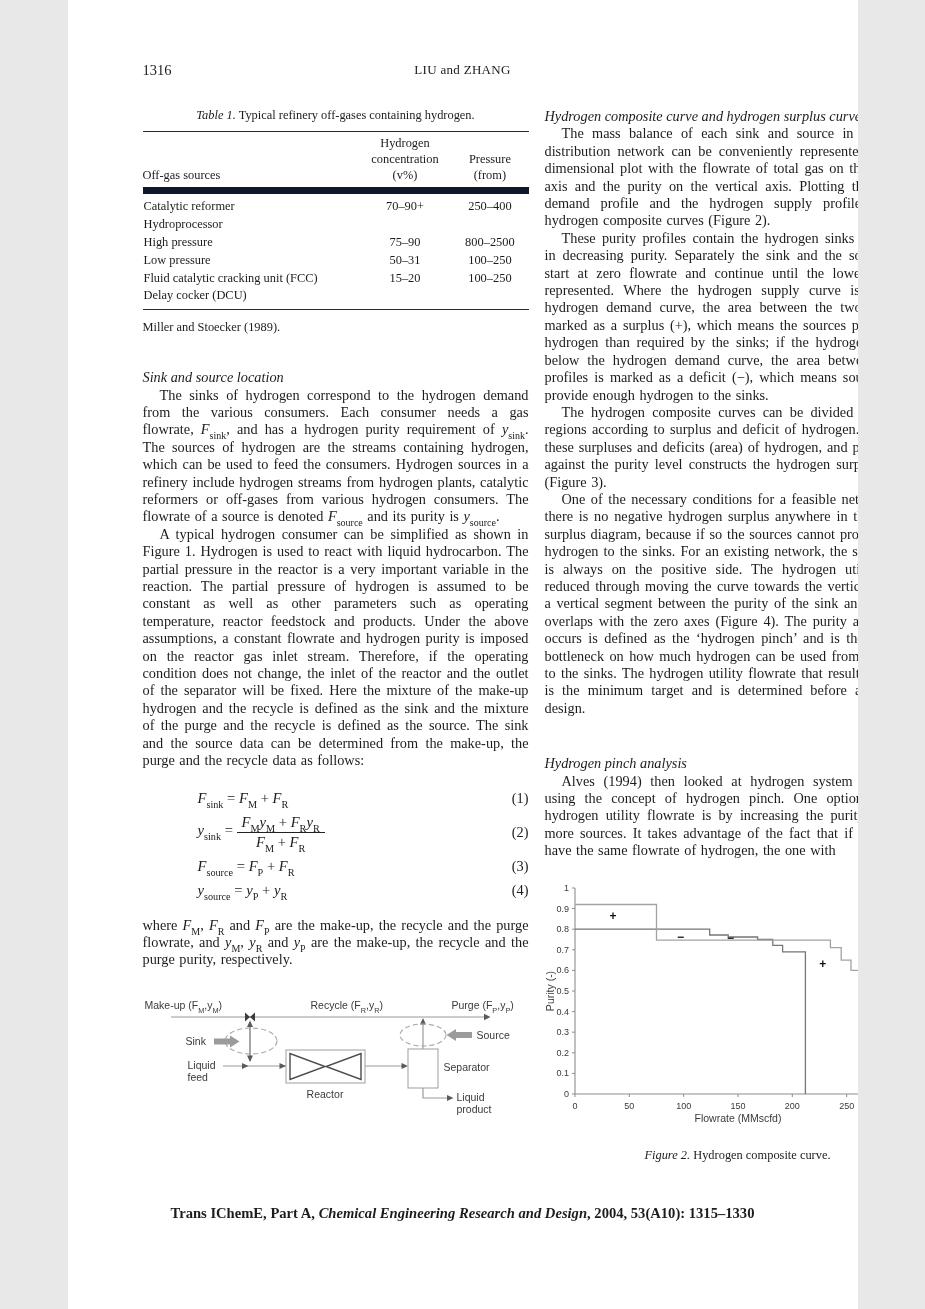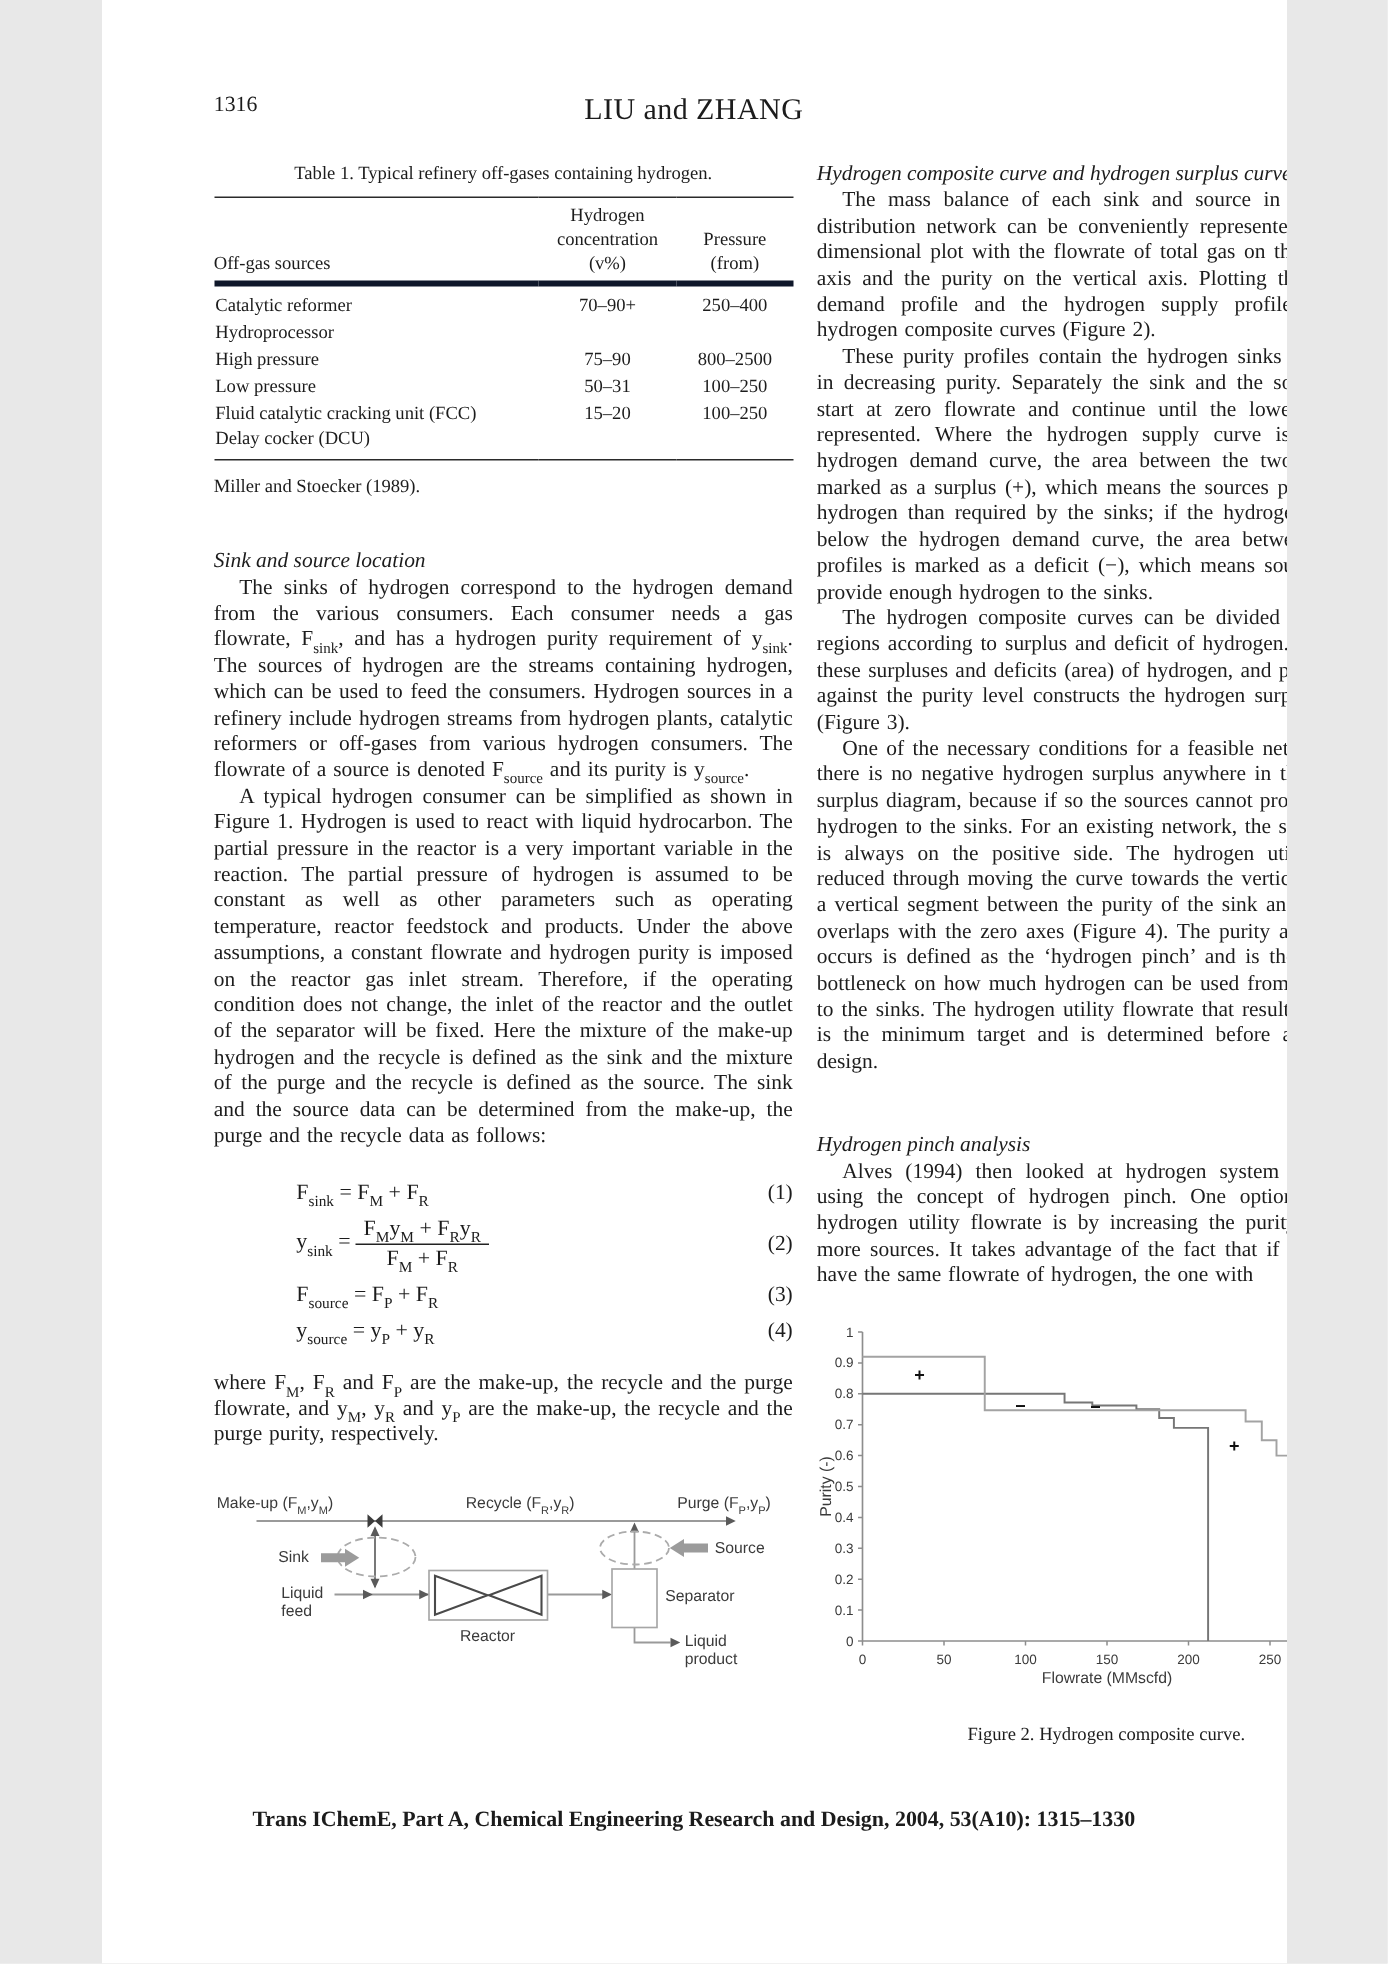--- a/index.html
+++ b/index.html
@@ -1,32 +1,32 @@
 <!DOCTYPE html>
 <html><head>
 <meta charset="utf-8">
 <style>
   html,body{margin:0;padding:0;background:#e8e8e8;}
   .page{position:relative;width:790px;height:1309px;background:#ffffff;margin:0 auto;
         font-family:"Liberation Serif",serif;color:#1c1c1c;overflow:hidden;}
   .pagehead-number{position:absolute;left:75px;top:62px;font-size:14.5px;}
-  .pagehead-running{position:absolute;left:0;right:0;top:62px;text-align:center;font-size:20px;letter-spacing:0.3px;}
+  .pagehead-running{position:absolute;left:0;right:0;top:62px;text-align:center;font-size:13px;letter-spacing:0.3px;}
   .col{position:absolute;top:100px;width:386px;}
   .col-left{left:75px;}
   .col-right{left:477px;}
   p.body{margin:0;font-size:14.3px;line-height:17.4px;text-align:justify;word-spacing:1px;text-indent:17px;}
   p.noindent{text-indent:0;}
   h3.subhead{margin:0;font-size:14.3px;line-height:17.4px;font-weight:normal;font-style:italic;}
-  .mi{}
+  .mi{font-style:italic;}
   sub.msub{font-size:0.7em;position:relative;top:0.12em;line-height:0;}
   
   .tbl-caption{font-size:12.4px;text-align:center;margin:8px 0 8px;line-height:15px;}
   table.t1{width:100%;border-collapse:collapse;font-size:12.4px;line-height:15.8px;
            border-top:1.5px solid #2a2a2a;border-bottom:1.5px solid #2a2a2a;}
-  table.t1 th{font-weight:normal;vertical-align:bottom;padding:4px 0 4px;border-bottom:4px solid #0f172a;}
+  table.t1 th{font-weight:normal;vertical-align:bottom;padding:4px 0 4px;border-bottom:7px solid #0f172a;}
   table.t1 th.c2,table.t1 th.c3,table.t1 td.c2,table.t1 td.c3{text-align:center;white-space:pre-line;}
   table.t1 th.c1,table.t1 td.c1{text-align:left;}
   table.t1 tbody tr:first-child td{padding-top:5px;}
   table.t1 tbody tr:last-child td{padding-bottom:5px;}
   .tbl-footnote{font-size:12.4px;margin-top:10px;}
   
   .eq-block{margin:20px 0 0 0;}
   .eq-row{display:flex;justify-content:space-between;align-items:center;font-size:14.6px;
           padding-left:55px;margin-bottom:7px;}
   .eq-no{font-size:14.3px;}

